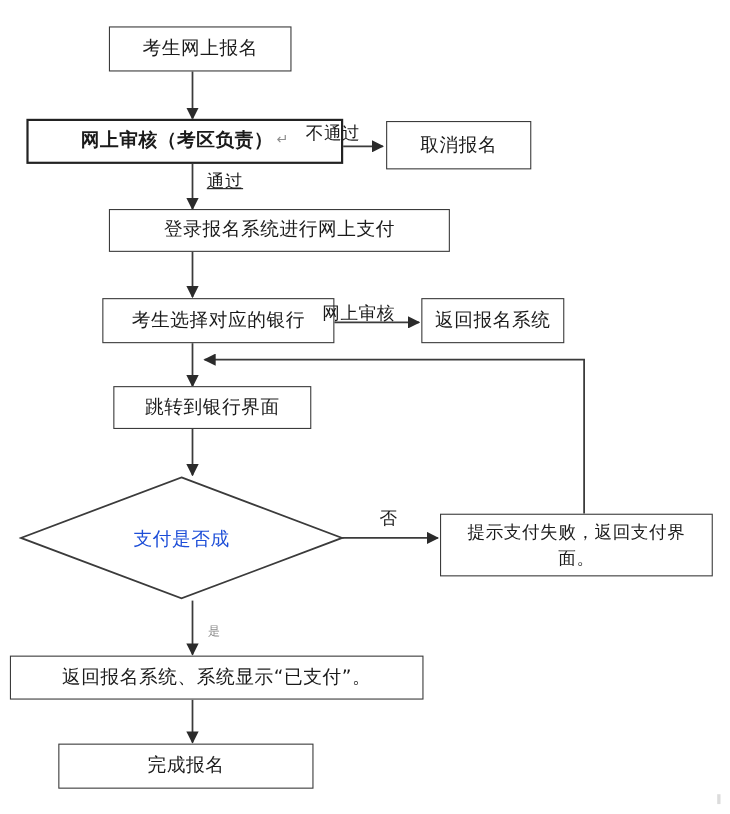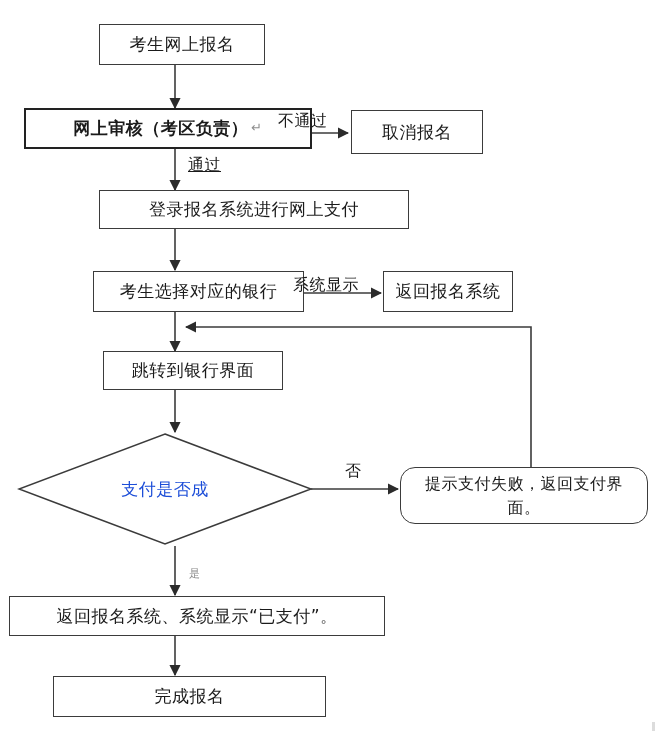--- a/index.html
+++ b/index.html
@@ -47,21 +47,20 @@
     border-color: #222222;
     font-weight: bold;
   }
   .node .node-text {
     padding: 0 8px;
     display: block;
   }
   .node.two-line {
     font-size: 16px;
     line-height: 1.45;
-    border-radius: 15px;
   }
   .decision {
     position: absolute;
     display: flex;
     align-items: center;
     justify-content: center;
     text-align: center;
     z-index: 2;
   }
   .decision .diamond-svg {
@@ -180,29 +179,29 @@
   </div>
 
   <div class="node two-line" style="left:400px; top:467px; width:248px; height:57px;">
     <span class="node-text">提示支付失败，返回支付界面。</span>
   </div>
 
   <div class="node" style="left:9px; top:596px; width:376px; height:40px;">
     <span class="node-text">返回报名系统、系统显示“已支付”。</span>
   </div>
 
-  <div class="node" style="left:53px; top:676px; width:273px; height:41px;">
+  <div class="node" style="left:53px; top:676px; width:232px; height:41px;">
     <span class="node-text">完成报名</span>
   </div>
 
   <div class="edge-label" style="left:278px; top:111px;">不通过</div>
 
   <div class="edge-label" style="left:188px; top:155px;text-decoration:underline;">通过</div>
 
-  <div class="edge-label" style="left:293px; top:275px;">系统显示</div>
+  <div class="edge-label" style="left:293px; top:275px;">网上审核</div>
 
   <div class="edge-label" style="left:345px; top:461px;">否</div>
 
   <div class="edge-label faint" style="left:189px; top:566px;">是</div>
 
   <div class="speck" style="left:652px; top:722px;"></div>
 
 </div>
 
 </body></html>

